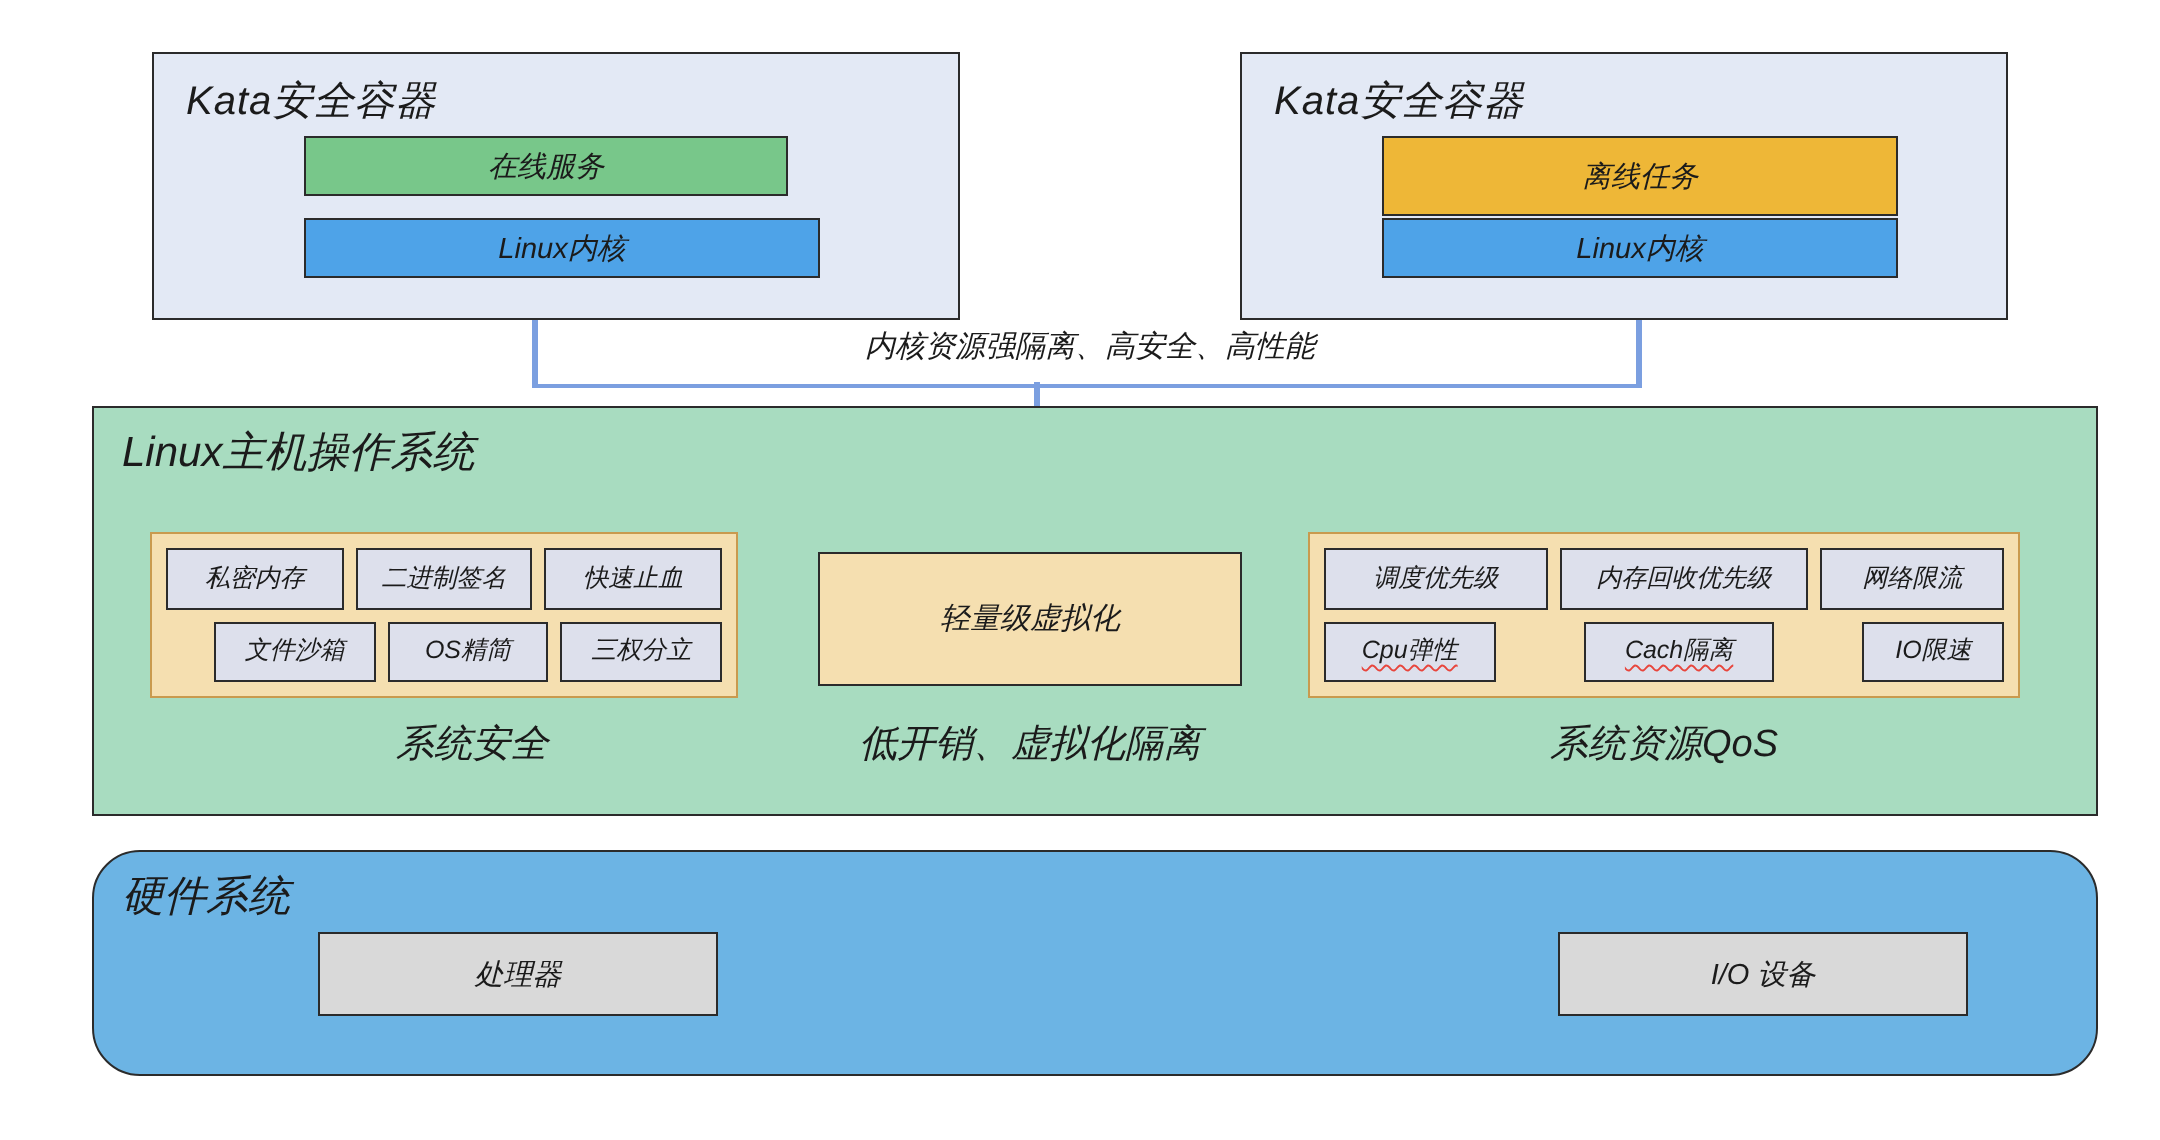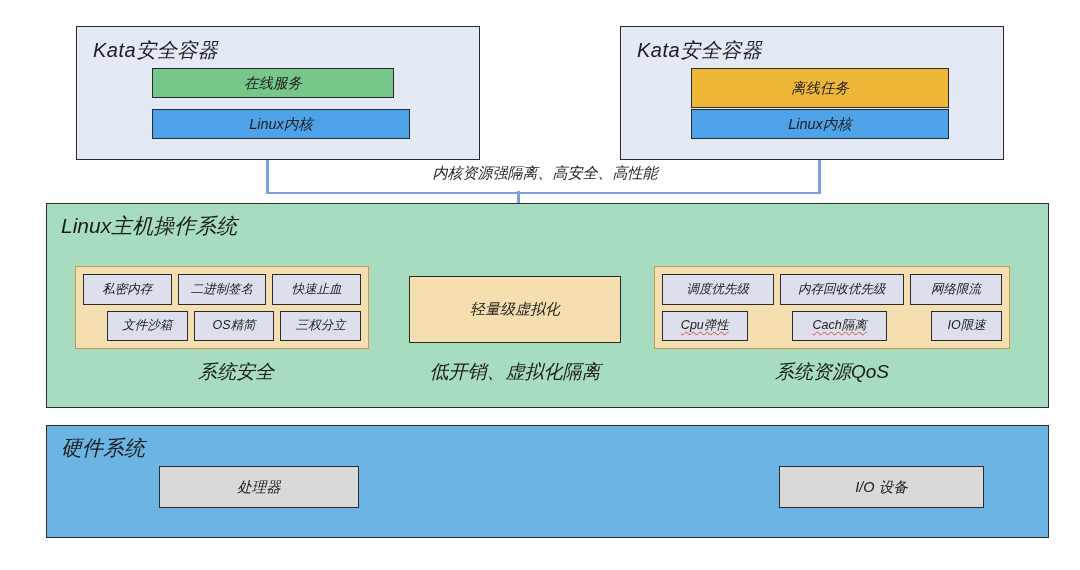--- a/index.html
+++ b/index.html
@@ -171,19 +171,19 @@
           <div class="chip misspell">
             <span class="mis">Cach隔离</span>
           </div>
           <div class="chip">IO限速</div>
         </div>
       </div>
     </div>
     <div class="section-label" style="left:607px; top:155px; width:356px;">系统资源QoS</div>
   </div>
 
-  <div class="hw-panel" style="left:46px; top:425px; width:1003px; height:113px;">
+  <div class="hw-panel" style="left:46px; top:425px; width:1003px; height:113px;border-radius:24px;">
     <div class="panel-title">硬件系统</div>
     <div class="hw-box" style="left:112px; top:40px; width:200px; height:42px;">处理器</div>
     <div class="hw-box" style="left:732px; top:40px; width:205px; height:42px;">I/O 设备</div>
   </div>
 
 </div>
 
 </body></html>

